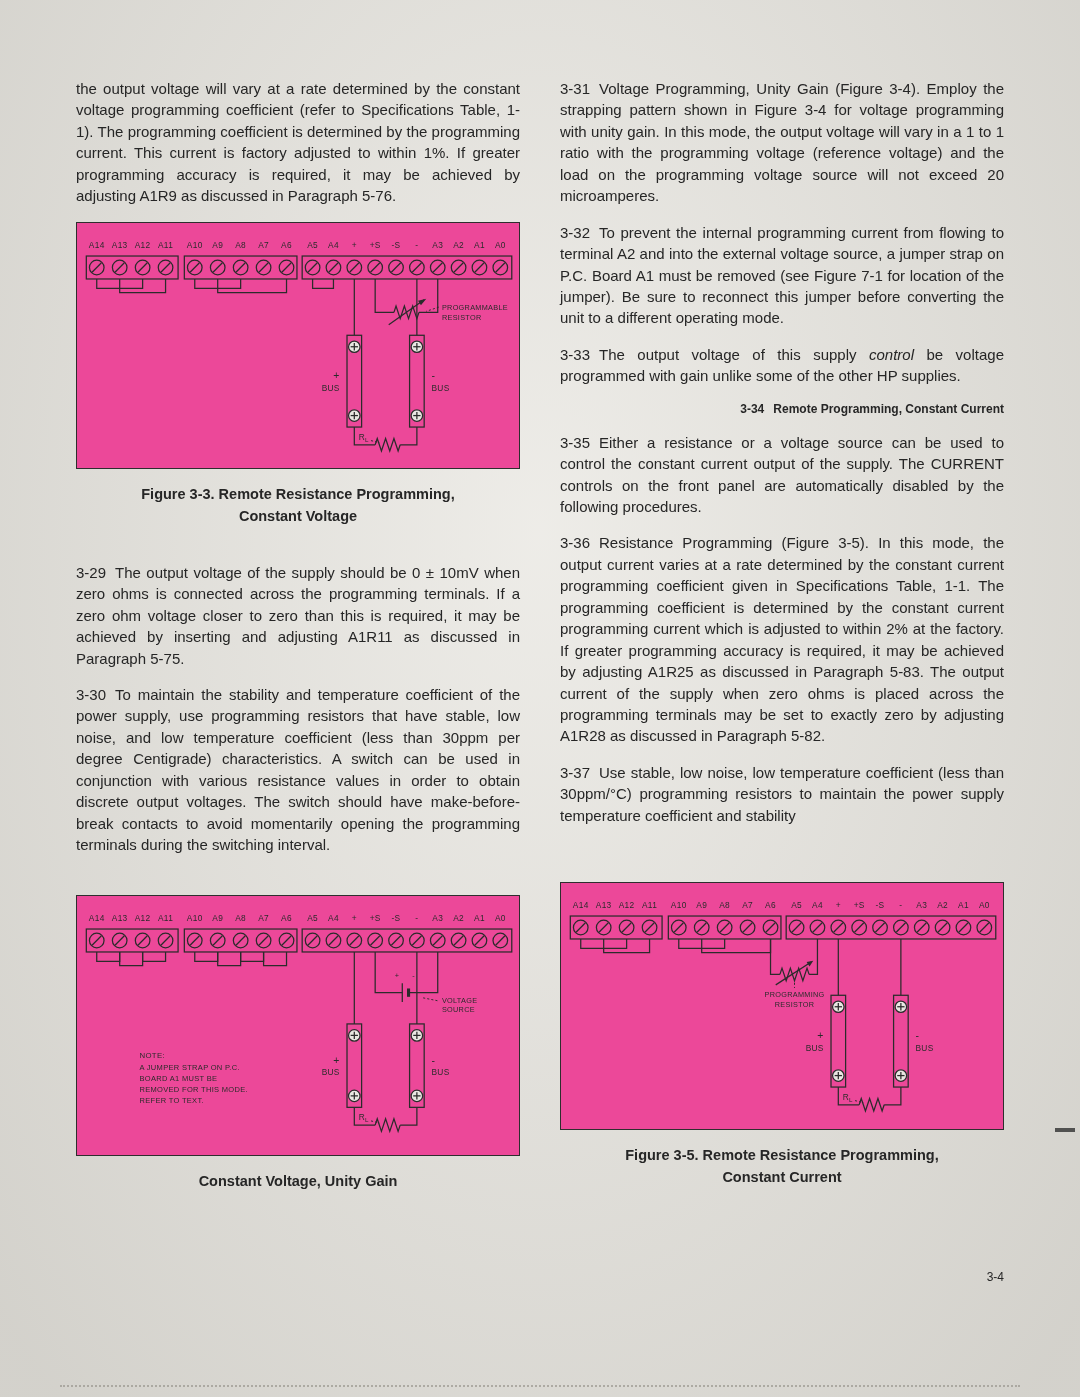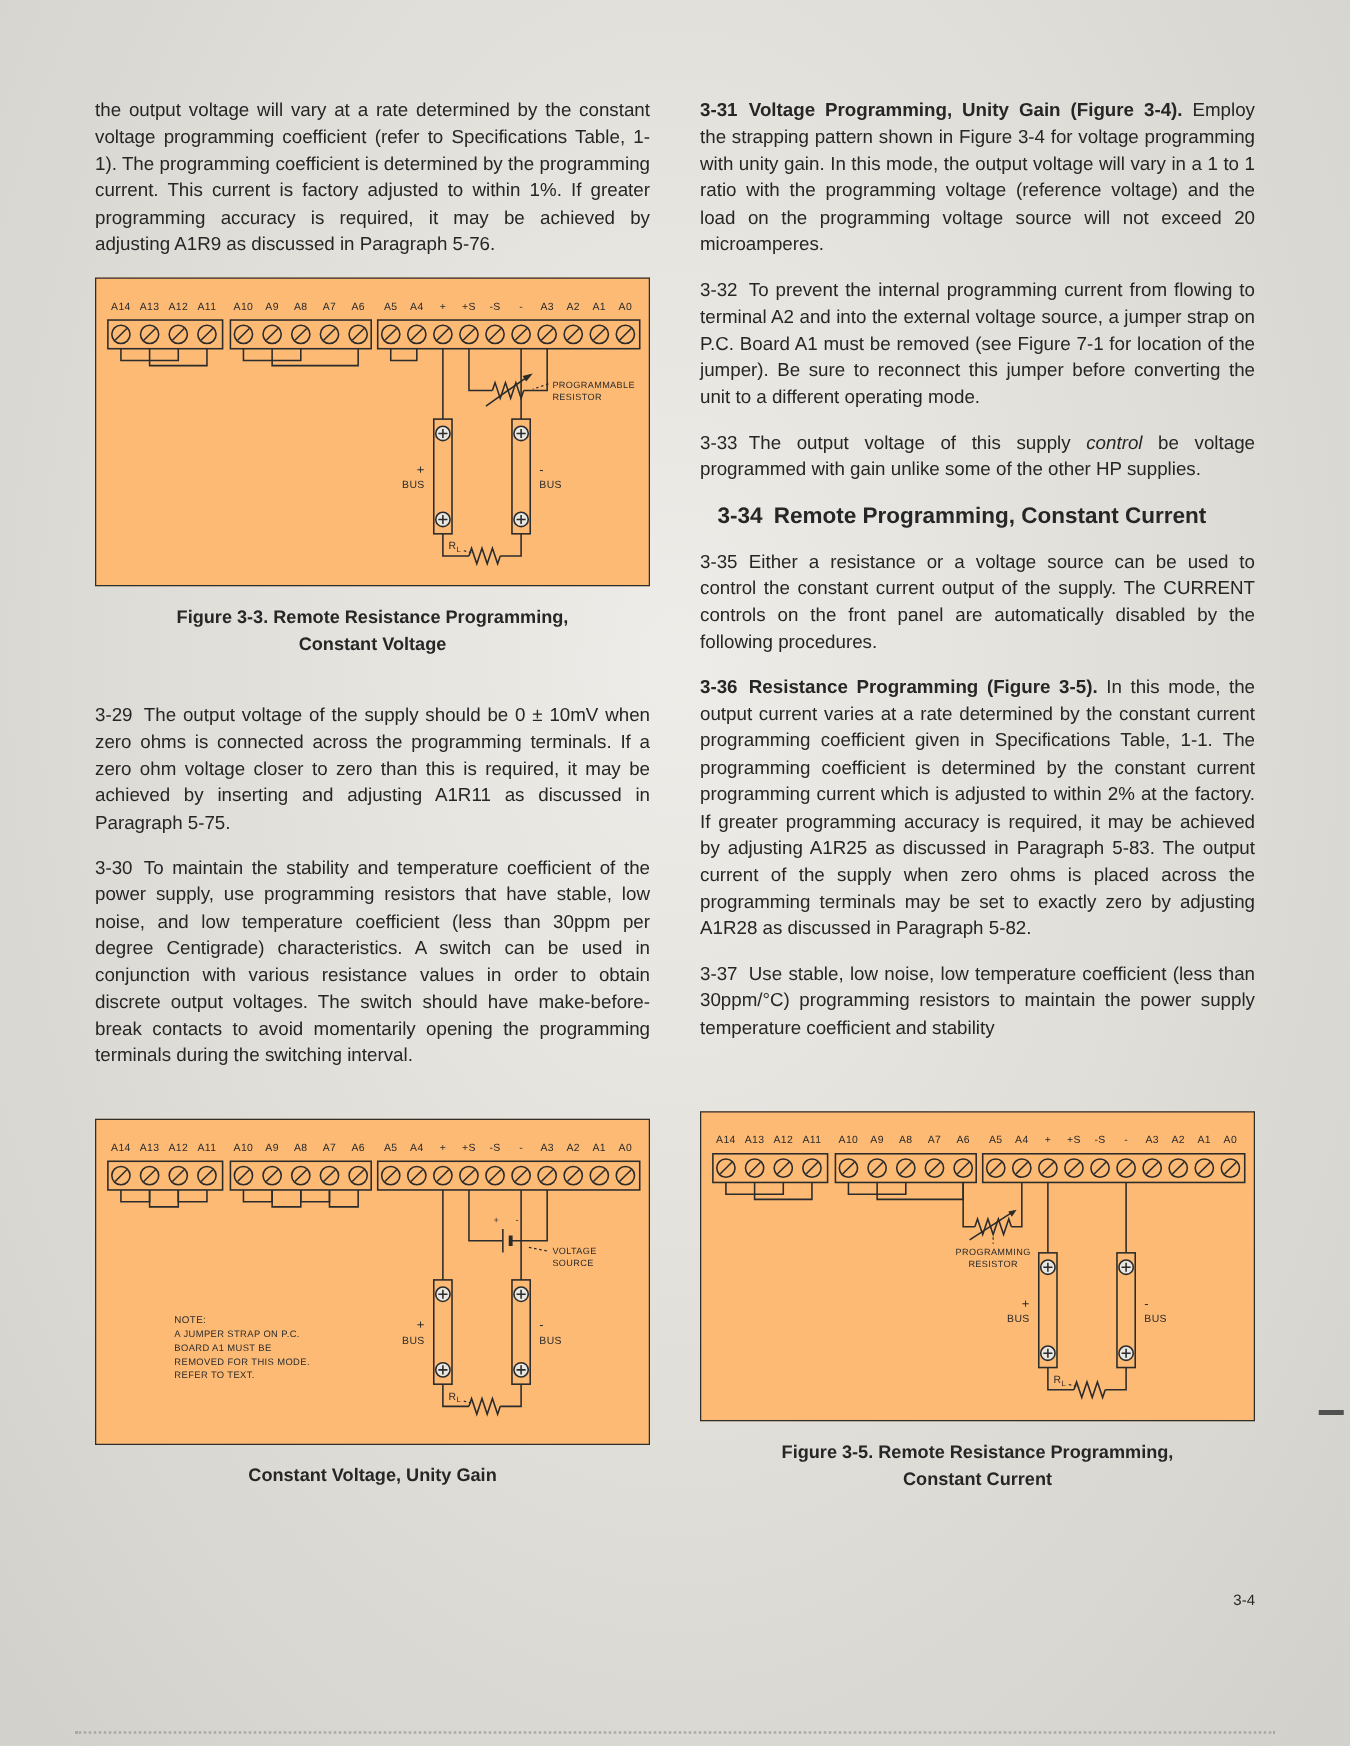--- a/index.html
+++ b/index.html
@@ -10,27 +10,27 @@
     color:#262626;
     background: radial-gradient(ellipse at 50% 38%, rgba(255,255,255,0.28), rgba(40,40,35,0.10) 95%), #e7e5df;
     overflow:hidden;
     position:relative;
   }
   .page { padding:78px 76px 0; }
   .columns { display:flex; gap:40px; }
   .col { flex:1 1 0; min-width:0; }
   p.body { font-size:15px; line-height:1.43; text-align:justify; margin-bottom:15px; }
   .pnum { margin-right:9px; }
-  .lead { font-weight:700; }
+  .lead { font-weight:400; }
   em.it { font-style:italic; }
-  h3.h34 { font-size:18px; font-weight:700; margin:7px 14px 16px; }
+  h3.h34 { font-size:12px; font-weight:700; margin:7px 0 16px;text-align:right; }
   .fig { margin:6px 0 34px; display:block; }
   .fig34 { margin-top:40px; }
   .fig35 { margin-top:56px; }
-  .figbox { border:1.6px solid #2e2e2e; background:#fdba74; padding:8px 2px 2px; }
+  .figbox { border:1.6px solid #2e2e2e; background:#ec4899; padding:8px 2px 2px; }
   .figbox svg { display:block; width:100%; height:auto; }
   .figbox svg rect, .figbox svg path, .figbox svg line, .figbox svg polyline, .figbox svg circle {
     fill:none; stroke:#2b2b2b; stroke-width:1.2; stroke-linecap:butt; stroke-linejoin:miter;
   }
   .figbox svg polygon { fill:#2b2b2b; stroke:none; }
   .figbox svg circle.pf { fill:#e9e7e2; }
   .figbox svg text, .figbox svg tspan { fill:#2b2b2b; stroke:none; font-family:"Liberation Sans",sans-serif; letter-spacing:0.3px; }
   .figcap { text-align:center; font-weight:700; font-size:14.5px; line-height:1.5; margin-top:15px; }
   .page-number { text-align:right; font-size:12px; margin-top:44px; }
   .artifact-dash { position:absolute; right:5px; top:1128px; width:20px; height:4px; background:#3a3a3a; opacity:0.85; }

